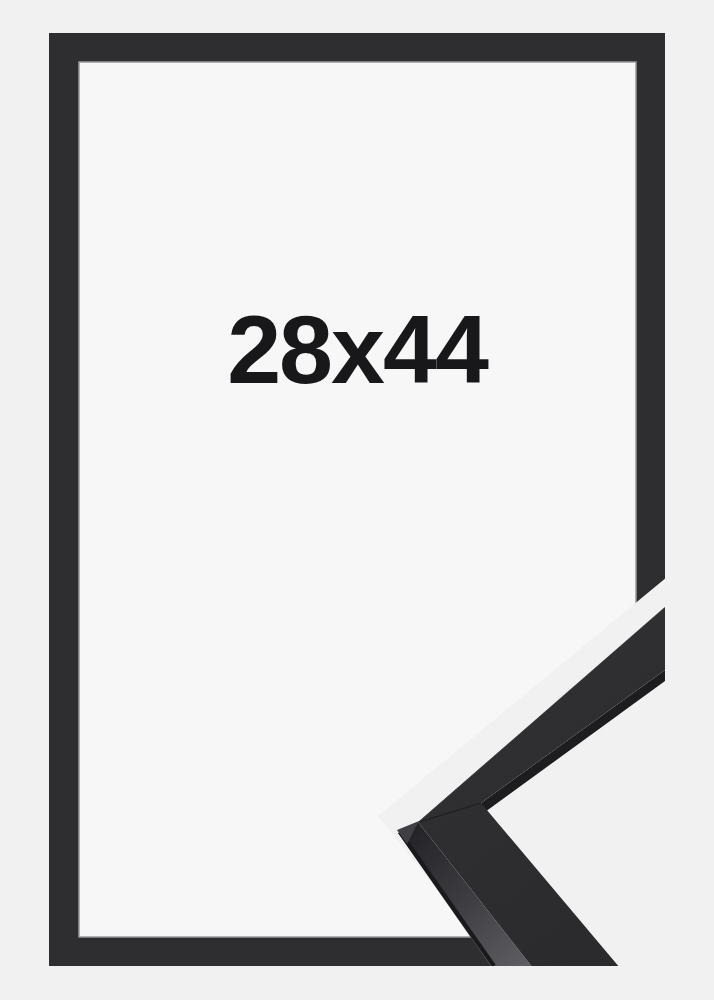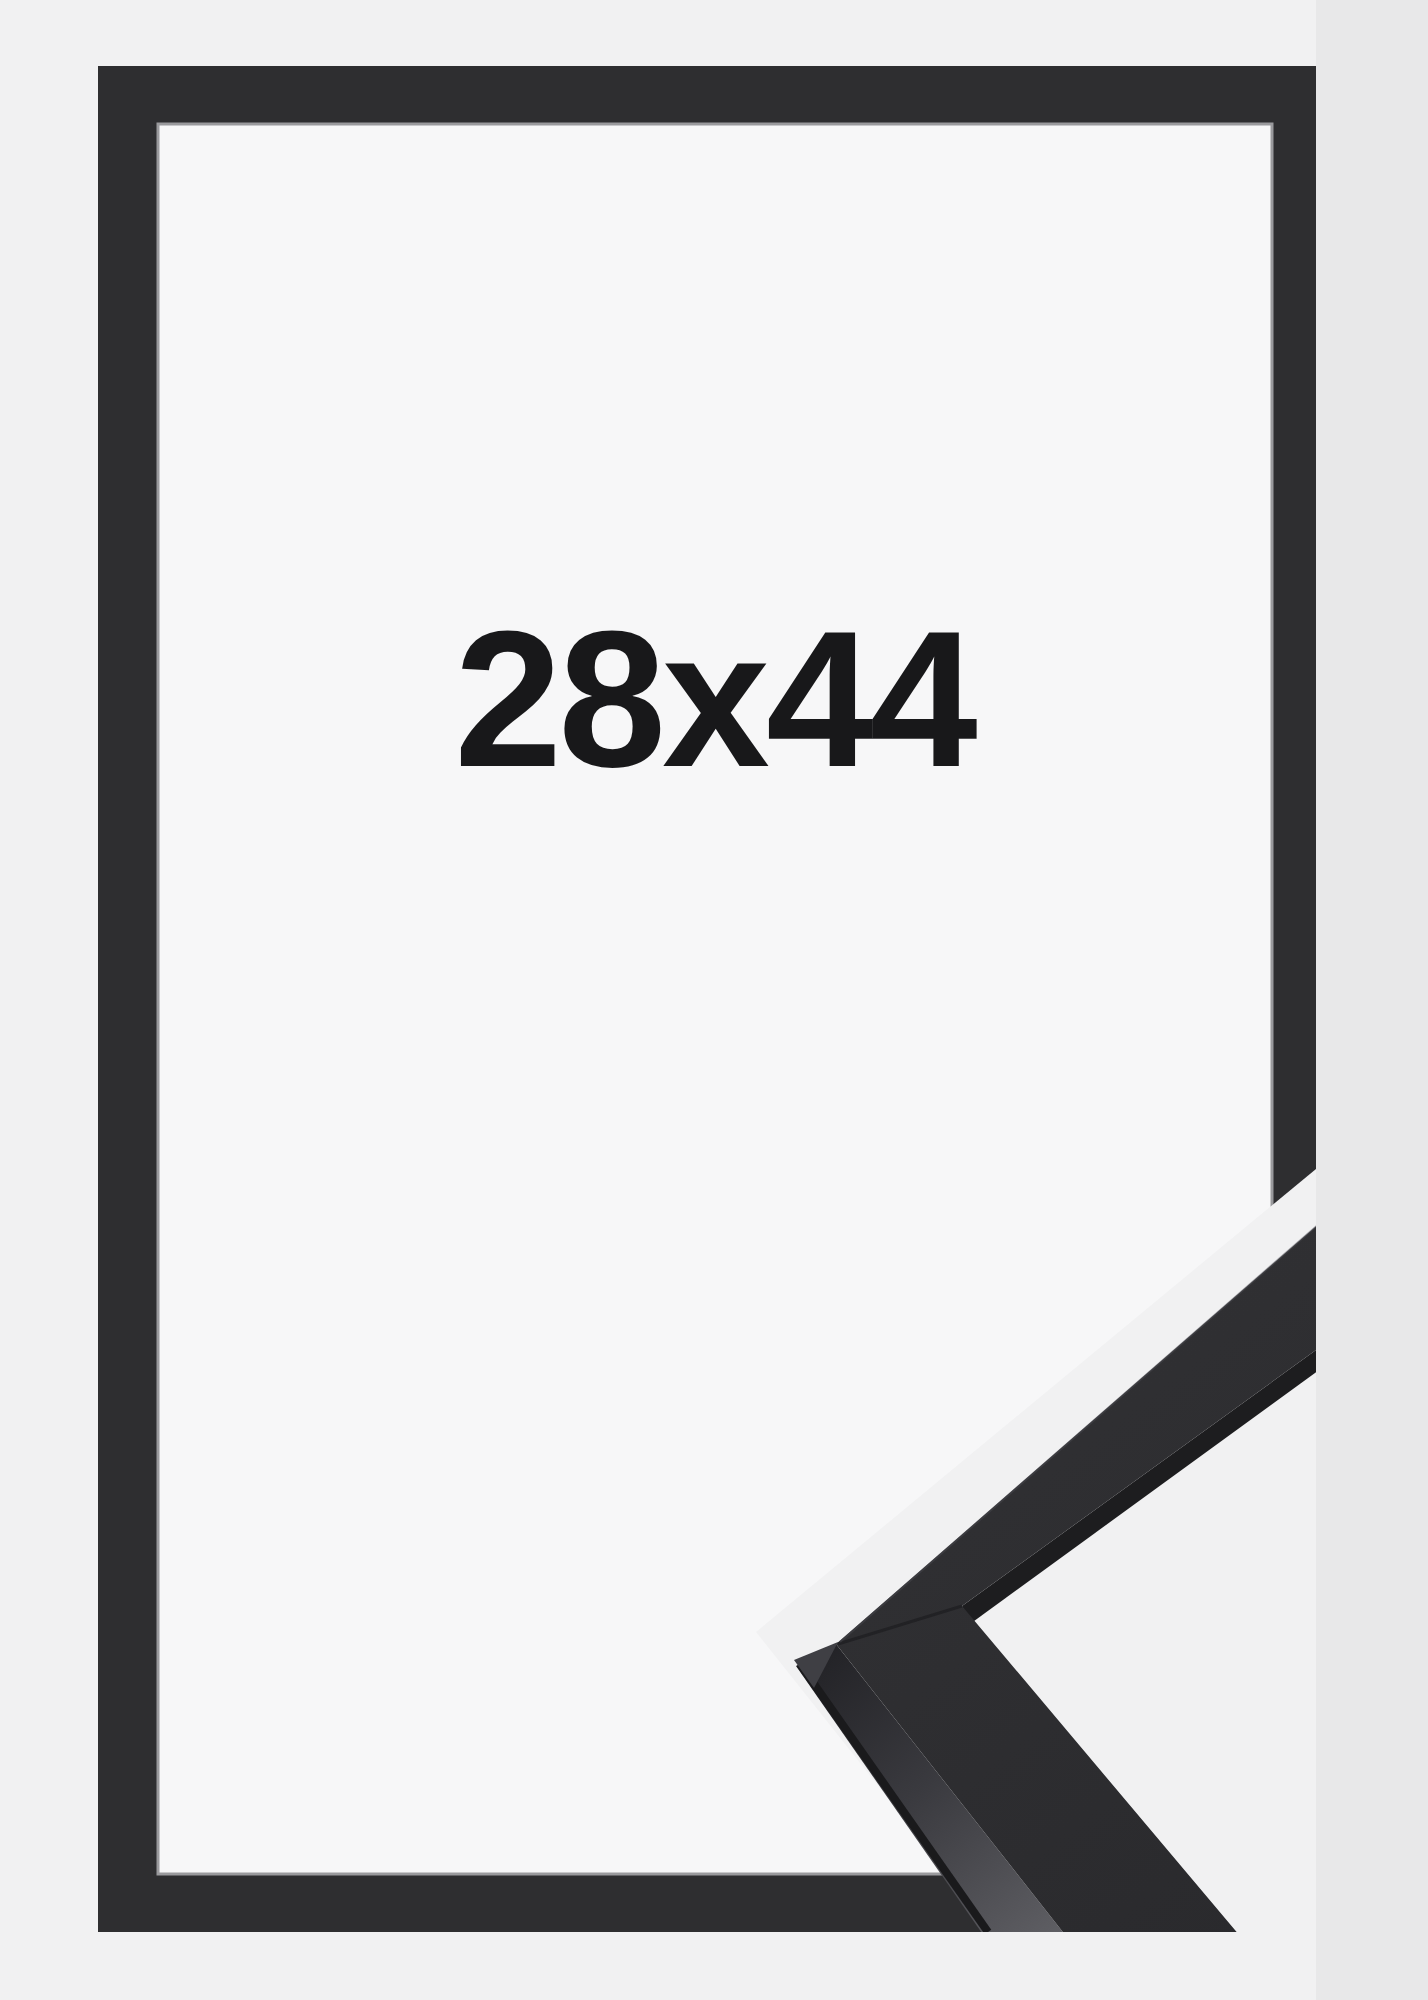--- a/index.html
+++ b/index.html
@@ -3,21 +3,21 @@
 <meta charset="utf-8">
 <style>
   html, body {
     margin: 0;
     padding: 0;
     background: #e8e8e9;
     font-family: "Liberation Sans", sans-serif;
   }
   .stage {
     position: relative;
-    width: 658px;
+    width: 714px;
     height: 1000px;
     overflow: hidden;
   }
   .stage svg {
     position: absolute;
     inset: 0;
     display: block;
   }
 </style>
 </head>

